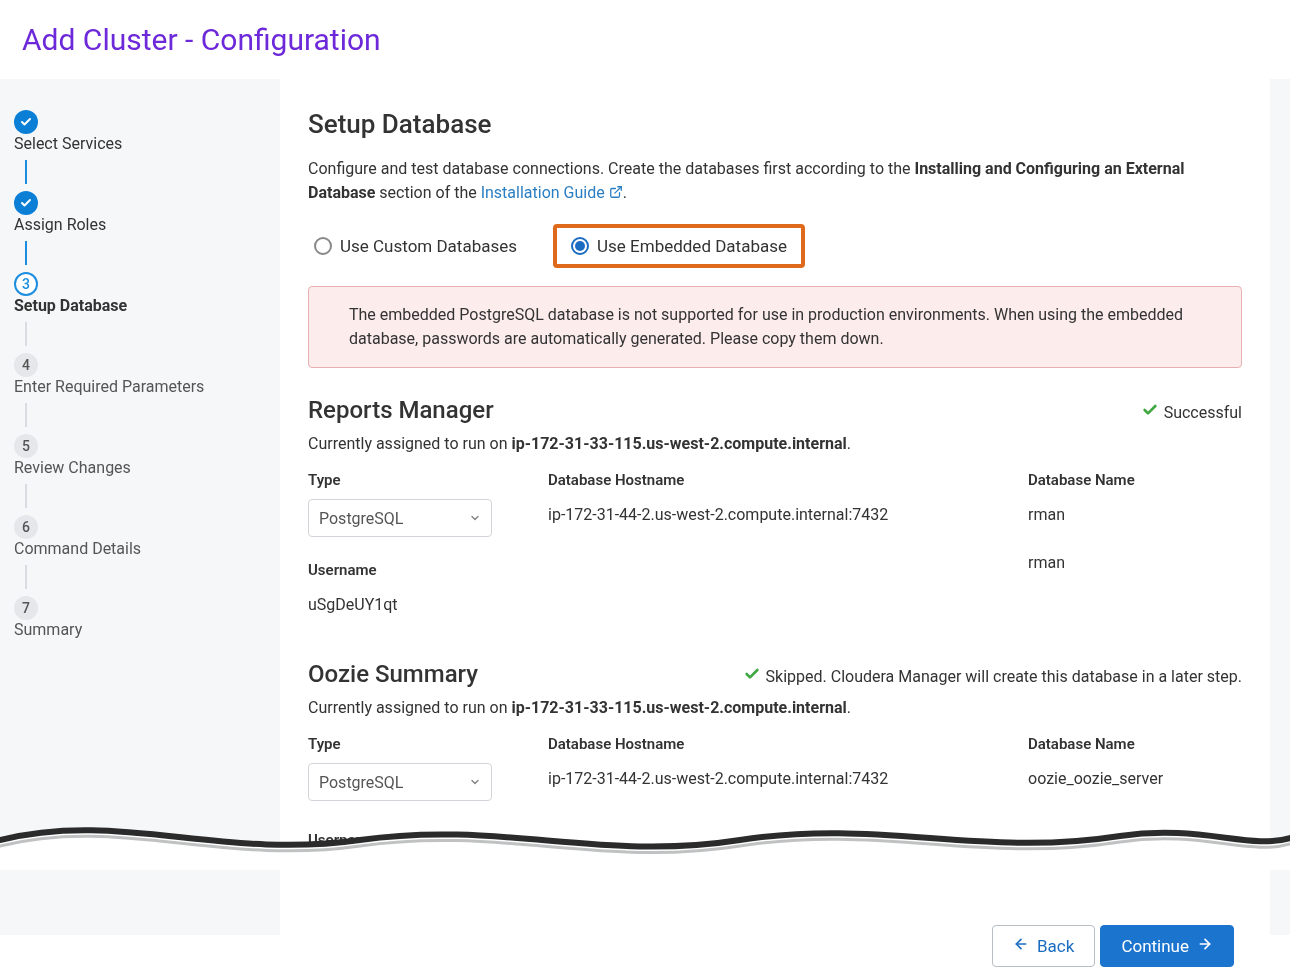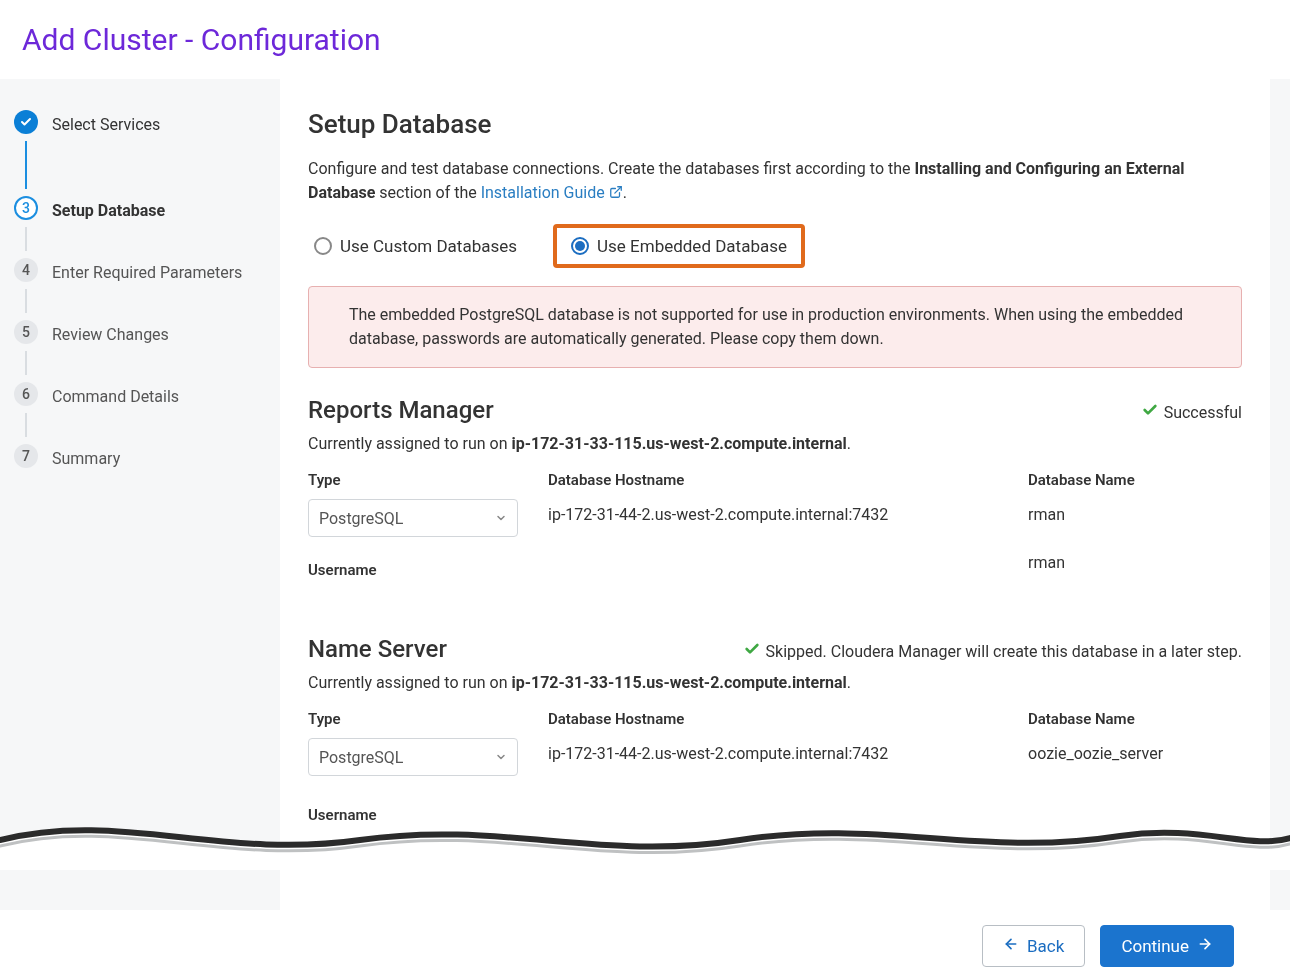--- a/index.html
+++ b/index.html
@@ -2,21 +2,21 @@
 <html><head>
 <meta charset="utf-8">
 <style>
   * { box-sizing: border-box; }
   html, body { margin:0; padding:0; font-family: -apple-system, BlinkMacSystemFont, "Segoe UI", Roboto, "Helvetica Neue", Arial, sans-serif; color:#333; background:#fff;}
   .page { width:1290px; min-height:979px; position:relative; background:#fff; }
   .page-title { font-size:30px; font-weight:400; color:#6d28d9; padding:22px 0 22px 22px; }
   .body-area { background:#f6f7f8; display:flex; align-items:flex-start; min-height:810px; }
   
   .steps { width:280px; padding:24px 0 0 14px; }
-  .step { display:flex; align-items:flex-end; gap:14px; position:relative; padding:7px 0; }
+  .step { display:flex; align-items:flex-start; gap:0; position:relative; padding:7px 0;flex-direction:column; }
   .step-circle { width:24px; height:24px; border-radius:50%; display:flex; align-items:center; justify-content:center; font-size:14px; font-weight:500; flex-shrink:0; }
   .step-circle.done { background:#0b7fd6; color:#fff; }
   .step-circle.current { background:#fff; border:2px solid #1b8ee0; color:#1b8ee0; width:24px; height:24px;}
   .step-circle.upcoming { background:#e5e7ea; color:#555; }
   .step-label { font-size:16px; color:#333; }
   .step.current .step-label { font-weight:700; }
   .step.upcoming .step-label { color:#555; }
   
   .conn { width:2px; margin-left:11px; }
   .conn.blue { background:#1b8ee0; height:24px; }
@@ -41,26 +41,26 @@
   .db-section { margin-bottom:46px; }
   .db-head { display:flex; align-items:baseline; justify-content:space-between; margin-bottom:10px; }
   .db-head h3 { font-size:24px; font-weight:500; margin:0; }
   .status { font-size:16px; display:inline-flex; align-items:center; gap:6px; }
   .check-icon { color:#3fa843; }
   .assigned { font-size:16px; margin-bottom:18px; }
   .assigned b { font-weight:700; }
   .field-grid { display:grid; grid-template-columns: 230px 470px 1fr; column-gap:10px; row-gap:10px; align-items:start;}
   .field-label { font-size:15px; font-weight:600; color:#333;}
   .field-val { font-size:16px; color:#333; padding-top:6px;}
-  .select-fake { display:flex; align-items:center; justify-content:space-between; border:1px solid #d2d6da; border-radius:4px; padding:8px 10px; width:210px; height:38px; color:#555; background:#fff; }
+  .select-fake { display:flex; align-items:center; justify-content:space-between; border:1px solid #d2d6da; border-radius:4px; padding:8px 10px; width:184px; height:38px; color:#555; background:#fff; }
   .select-fake .chev { color:#888; }
   
   .wave-wrap { position:absolute; left:0; right:0; top:800px; height:60px; pointer-events:none; }
   
-  .footer { position:absolute; bottom:12px; right:56px; display:flex; gap:15px; }
+  .footer { position:absolute; bottom:12px; right:56px; display:flex; gap:5px; }
   .btn { display:inline-flex; align-items:center; gap:8px; font-size:17px; border-radius:4px; padding:10px 20px; cursor:pointer; }
   .btn-outline { background:#fff; border:1px solid #b8bec4; color:#1b6dc1; }
   .btn-primary { background:#1b74ce; color:#fff; border:1px solid #1b74ce; }
   .arrow { display:inline-block; }
   
   .trunc-row { margin-top:30px; }
 </style>
 </head>
 <body>
 <div class="page">
@@ -72,20 +72,28 @@
   <div class="steps">
     <div class="step done">
       <span class="step-circle done">
         <svg width="12" height="12" viewBox="0 0 24 24" fill="none" stroke="#fff" stroke-width="4" stroke-linecap="round" stroke-linejoin="round">
               <polyline points="20 6 9 17 4 12"></polyline>
             </svg>
       </span>
       <span class="step-label">Select Services</span>
     </div>
     <div class="conn blue"></div>
+    <div class="step done">
+      <span class="step-circle done">
+        <svg width="12" height="12" viewBox="0 0 24 24" fill="none" stroke="#fff" stroke-width="4" stroke-linecap="round" stroke-linejoin="round">
+              <polyline points="20 6 9 17 4 12"></polyline>
+            </svg>
+      </span>
+      <span class="step-label">Assign Roles</span>
+    </div>
     <div class="conn blue"></div>
     <div class="step current">
       <span class="step-circle current">3</span>
       <span class="step-label">Setup Database</span>
     </div>
     <div class="conn grey"></div>
     <div class="step upcoming">
       <span class="step-circle upcoming">4</span>
       <span class="step-label">Enter Required Parameters</span>
     </div>
@@ -167,27 +175,28 @@
             </span>
           </div>
         </div>
         <div class="field-val">ip-172-31-44-2.us-west-2.compute.internal:7432</div>
         <div class="field-val">rman</div>
 
         <div class="field-label" style="margin-top:14px">Username</div>
         <div></div>
 
         <div class="field-val">rman</div>
+        <div class="field-val">uSgDeUY1qt</div>
         <div></div>
       </div>
     </div>
 
     <div class="db-section">
       <div class="db-head">
-        <h3>Name Server</h3>
+        <h3>Oozie Summary</h3>
         <span class="status">
           <span class="check-icon">
             <svg width="16" height="16" viewBox="0 0 24 24" fill="none" stroke="#3fa843" stroke-width="4" stroke-linecap="round" stroke-linejoin="round">
                   <polyline points="20 6 9 17 4 12"></polyline>
                 </svg>
           </span>
           <span>Skipped. Cloudera Manager will create this database in a later step.</span>
         </span>
       </div>
       <div class="assigned">

